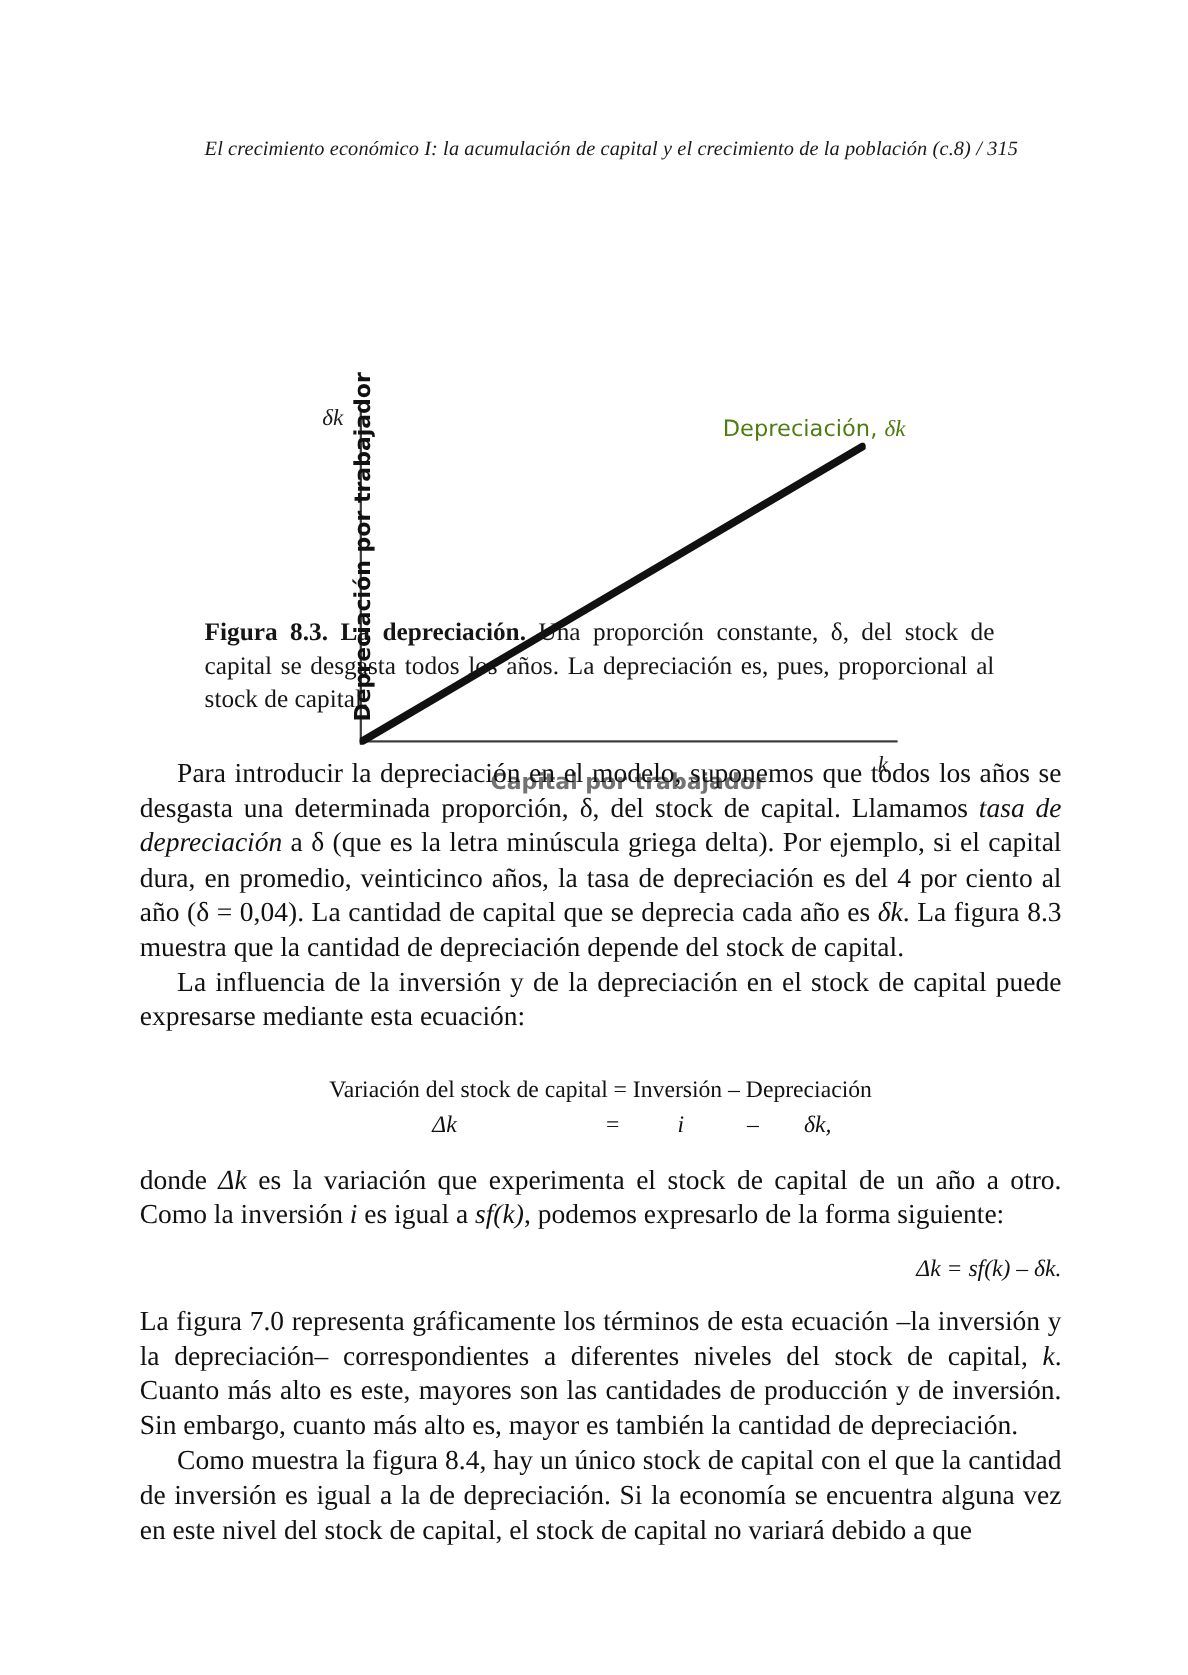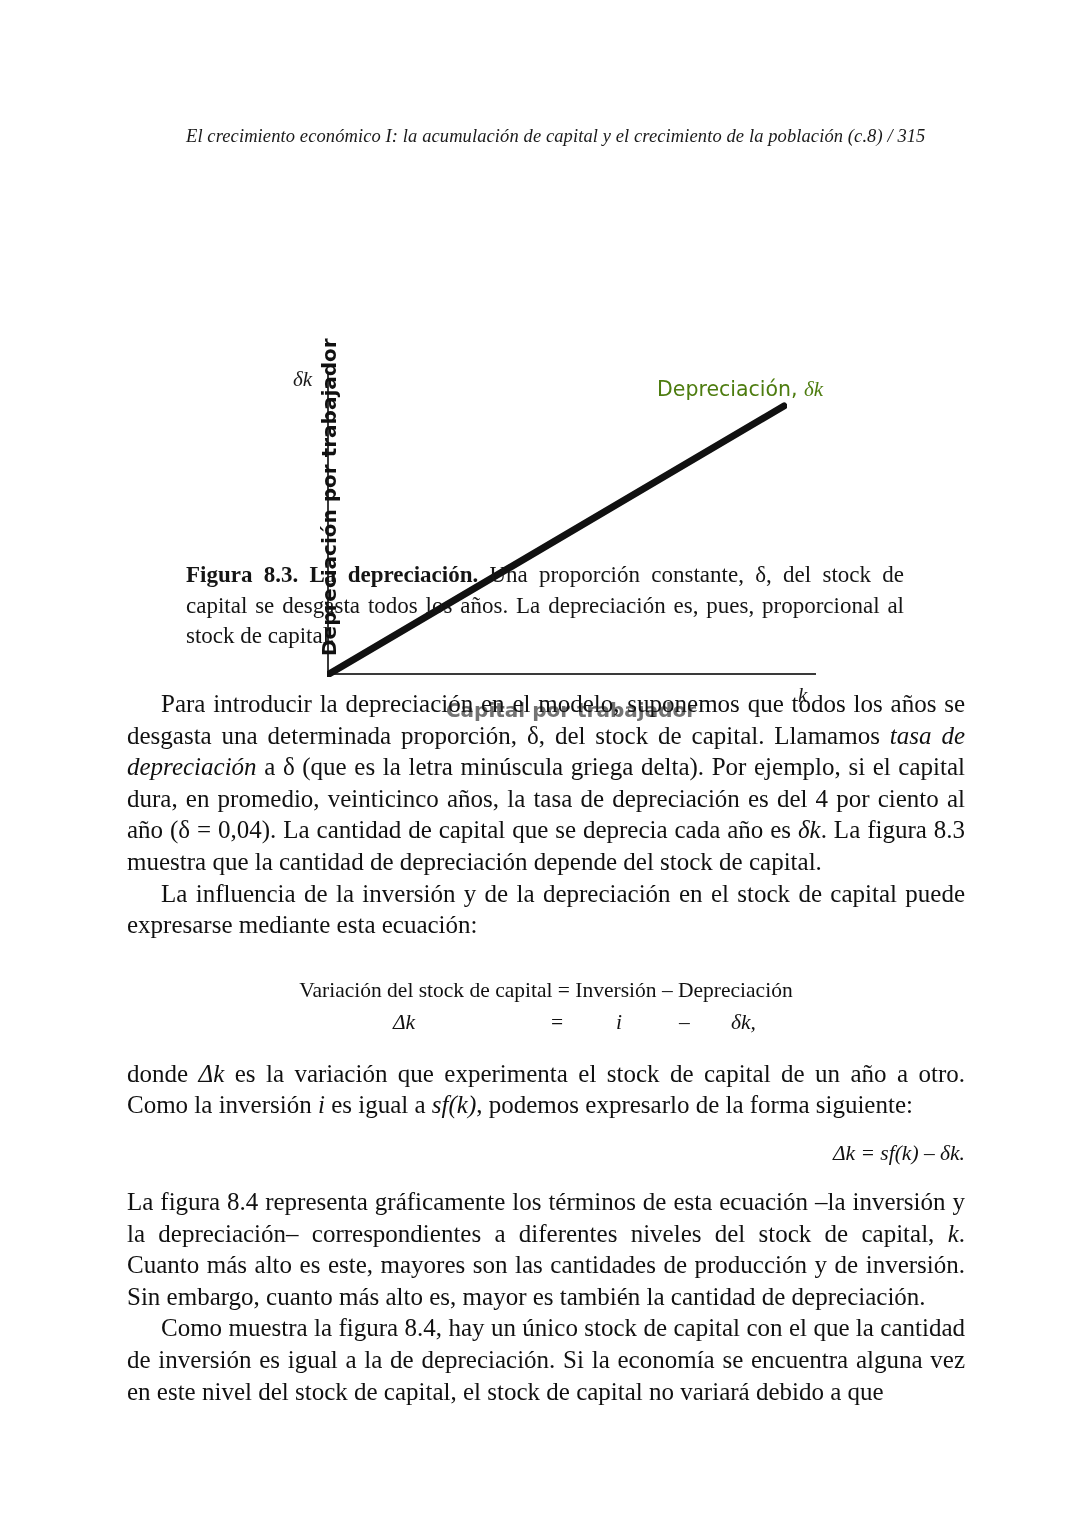--- a/index.html
+++ b/index.html
@@ -230,19 +230,19 @@
     </div>
 
     <div class="gap-md"></div>
 
     <p class="para"><span>donde </span><i class="it">Δk</i><span> es la variación que experimenta el stock de capital de un año a otro. Como la inversión </span><i class="it">i</i><span> es igual a </span><i class="it">sf(k)</i><span>, podemos expresarlo de la forma siguiente:</span></p>
 
     <div class="eq-single">Δk = sf(k) – δk.</div>
 
     <div class="gap-md"></div>
 
-    <p class="para"><span>La figura 8.4 representa gráficamente los términos de esta ecuación –la inversión y la depreciación– correspondientes a diferentes niveles del stock de capital, </span><i class="it">k</i><span>. Cuanto más alto es este, mayores son las cantidades de producción y de inversión. Sin embargo, cuanto más alto es, mayor es también la cantidad de depreciación.</span></p>
+    <p class="para"><span>La figura 7.0 representa gráficamente los términos de esta ecuación –la inversión y la depreciación– correspondientes a diferentes niveles del stock de capital, </span><i class="it">k</i><span>. Cuanto más alto es este, mayores son las cantidades de producción y de inversión. Sin embargo, cuanto más alto es, mayor es también la cantidad de depreciación.</span></p>
 
     <p class="para indent">Como muestra la figura 8.4, hay un único stock de capital con el que la cantidad de inversión es igual a la de depreciación. Si la economía se encuentra alguna vez en este nivel del stock de capital, el stock de capital no variará debido a que</p>
 
   </div>
 
 </div>
 
 </body></html>

